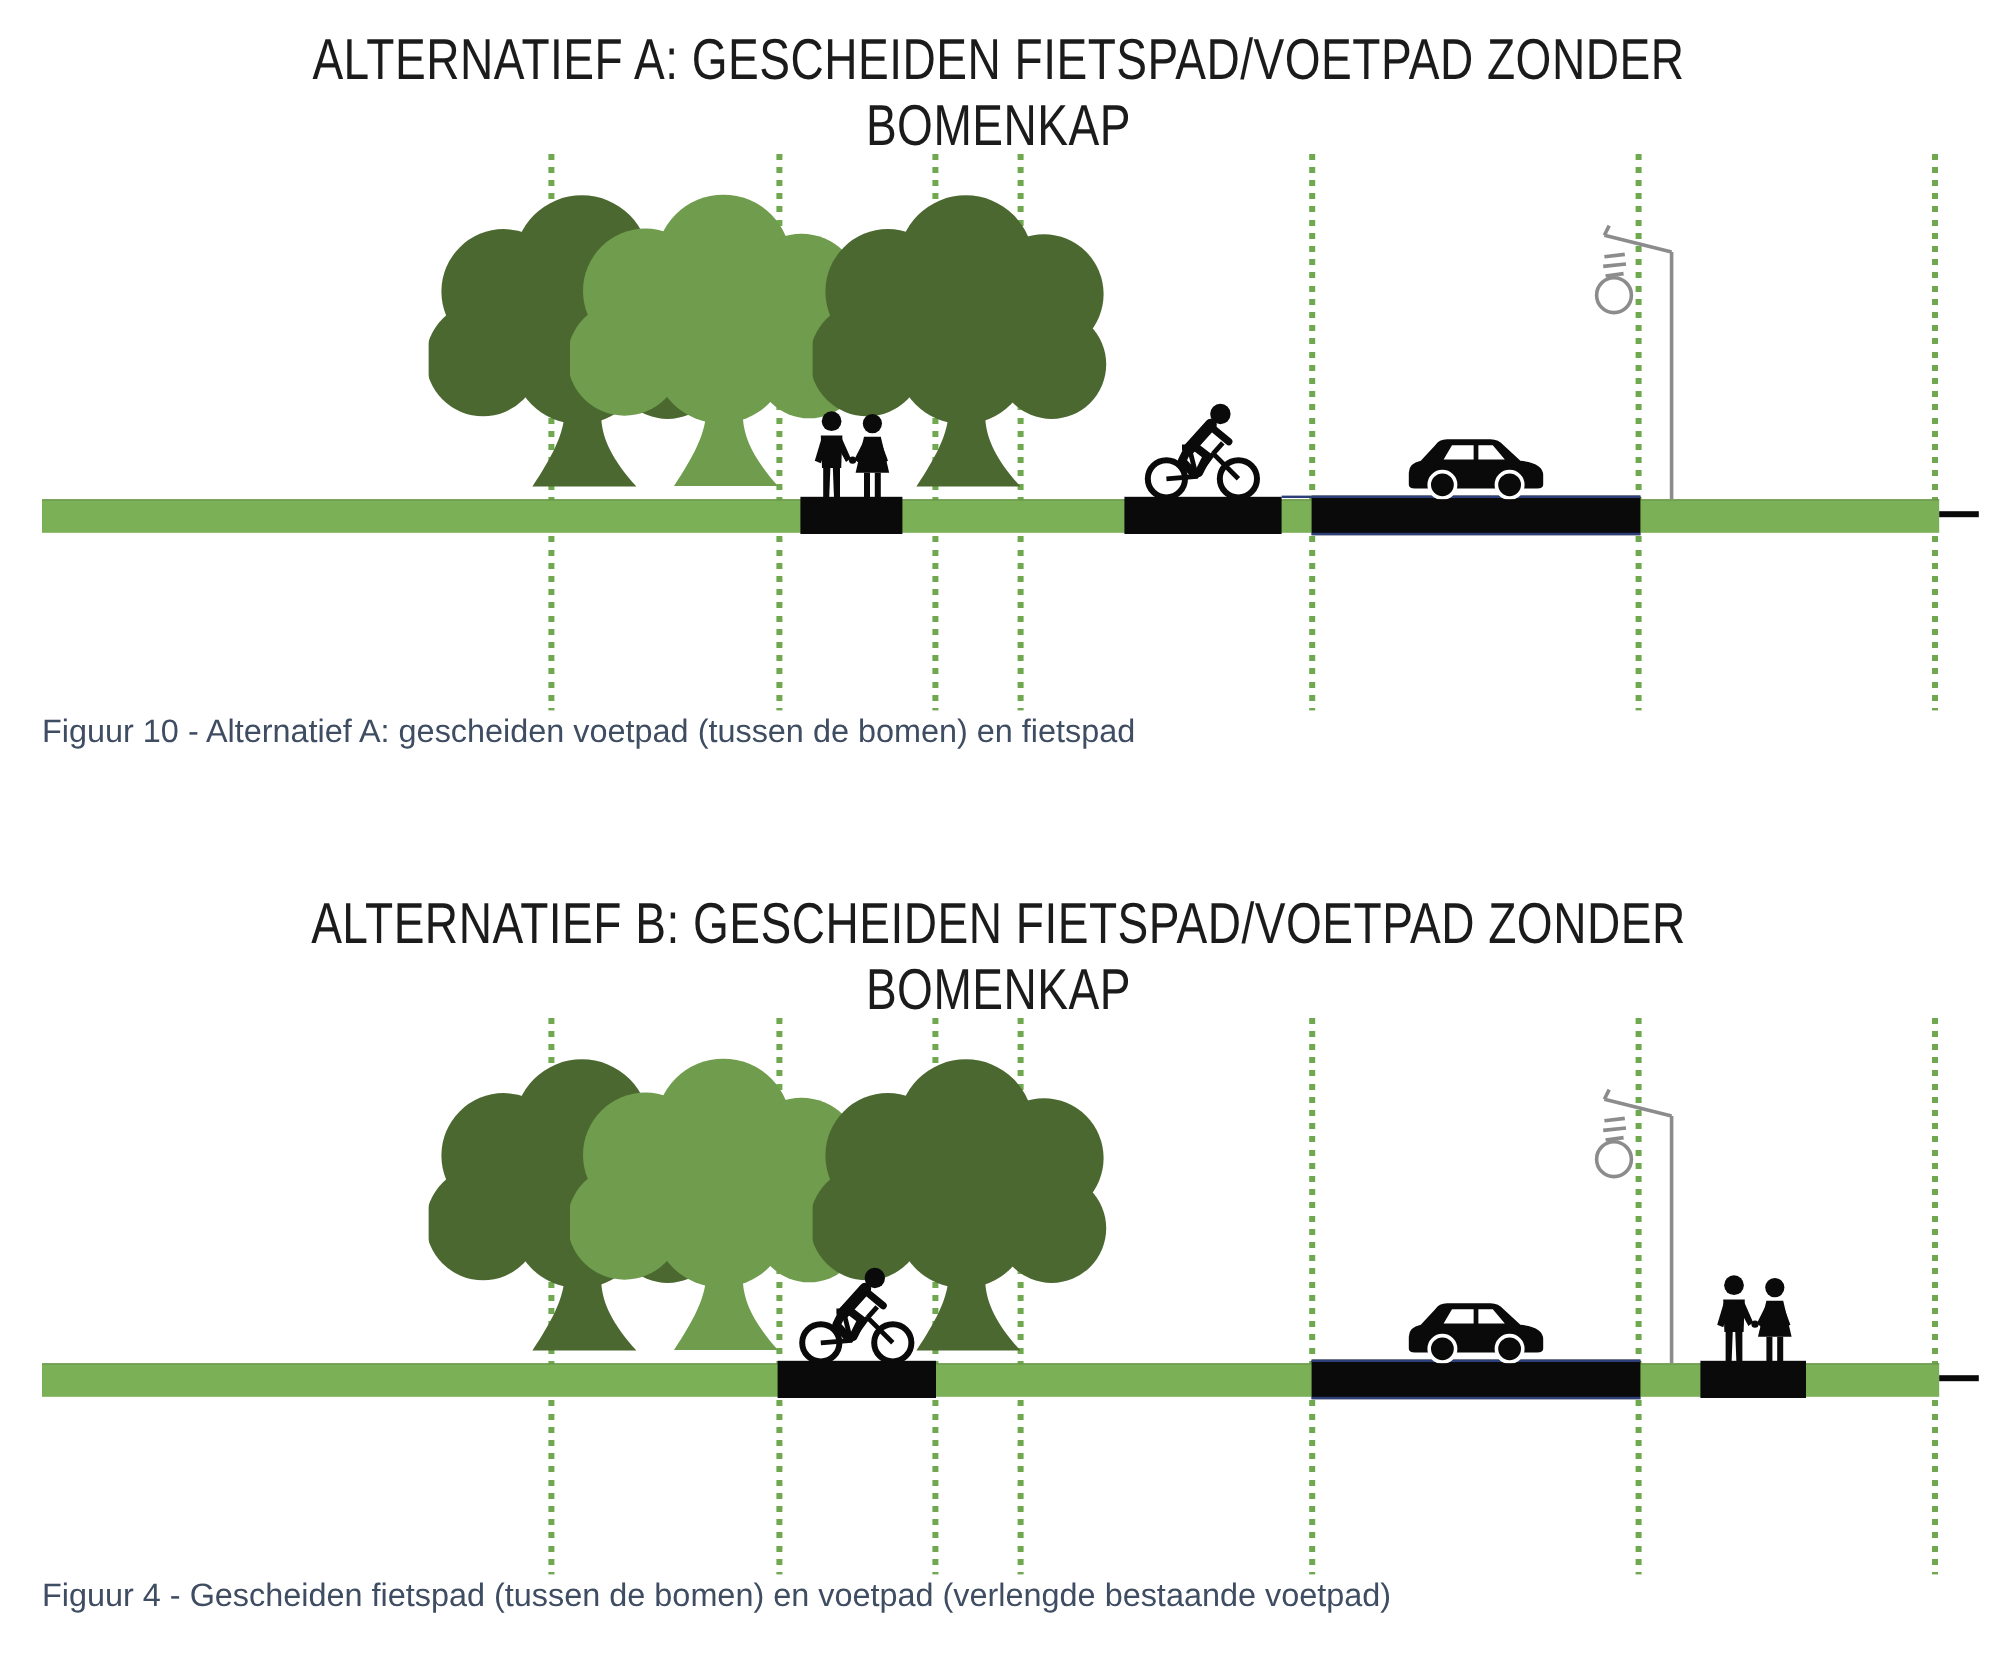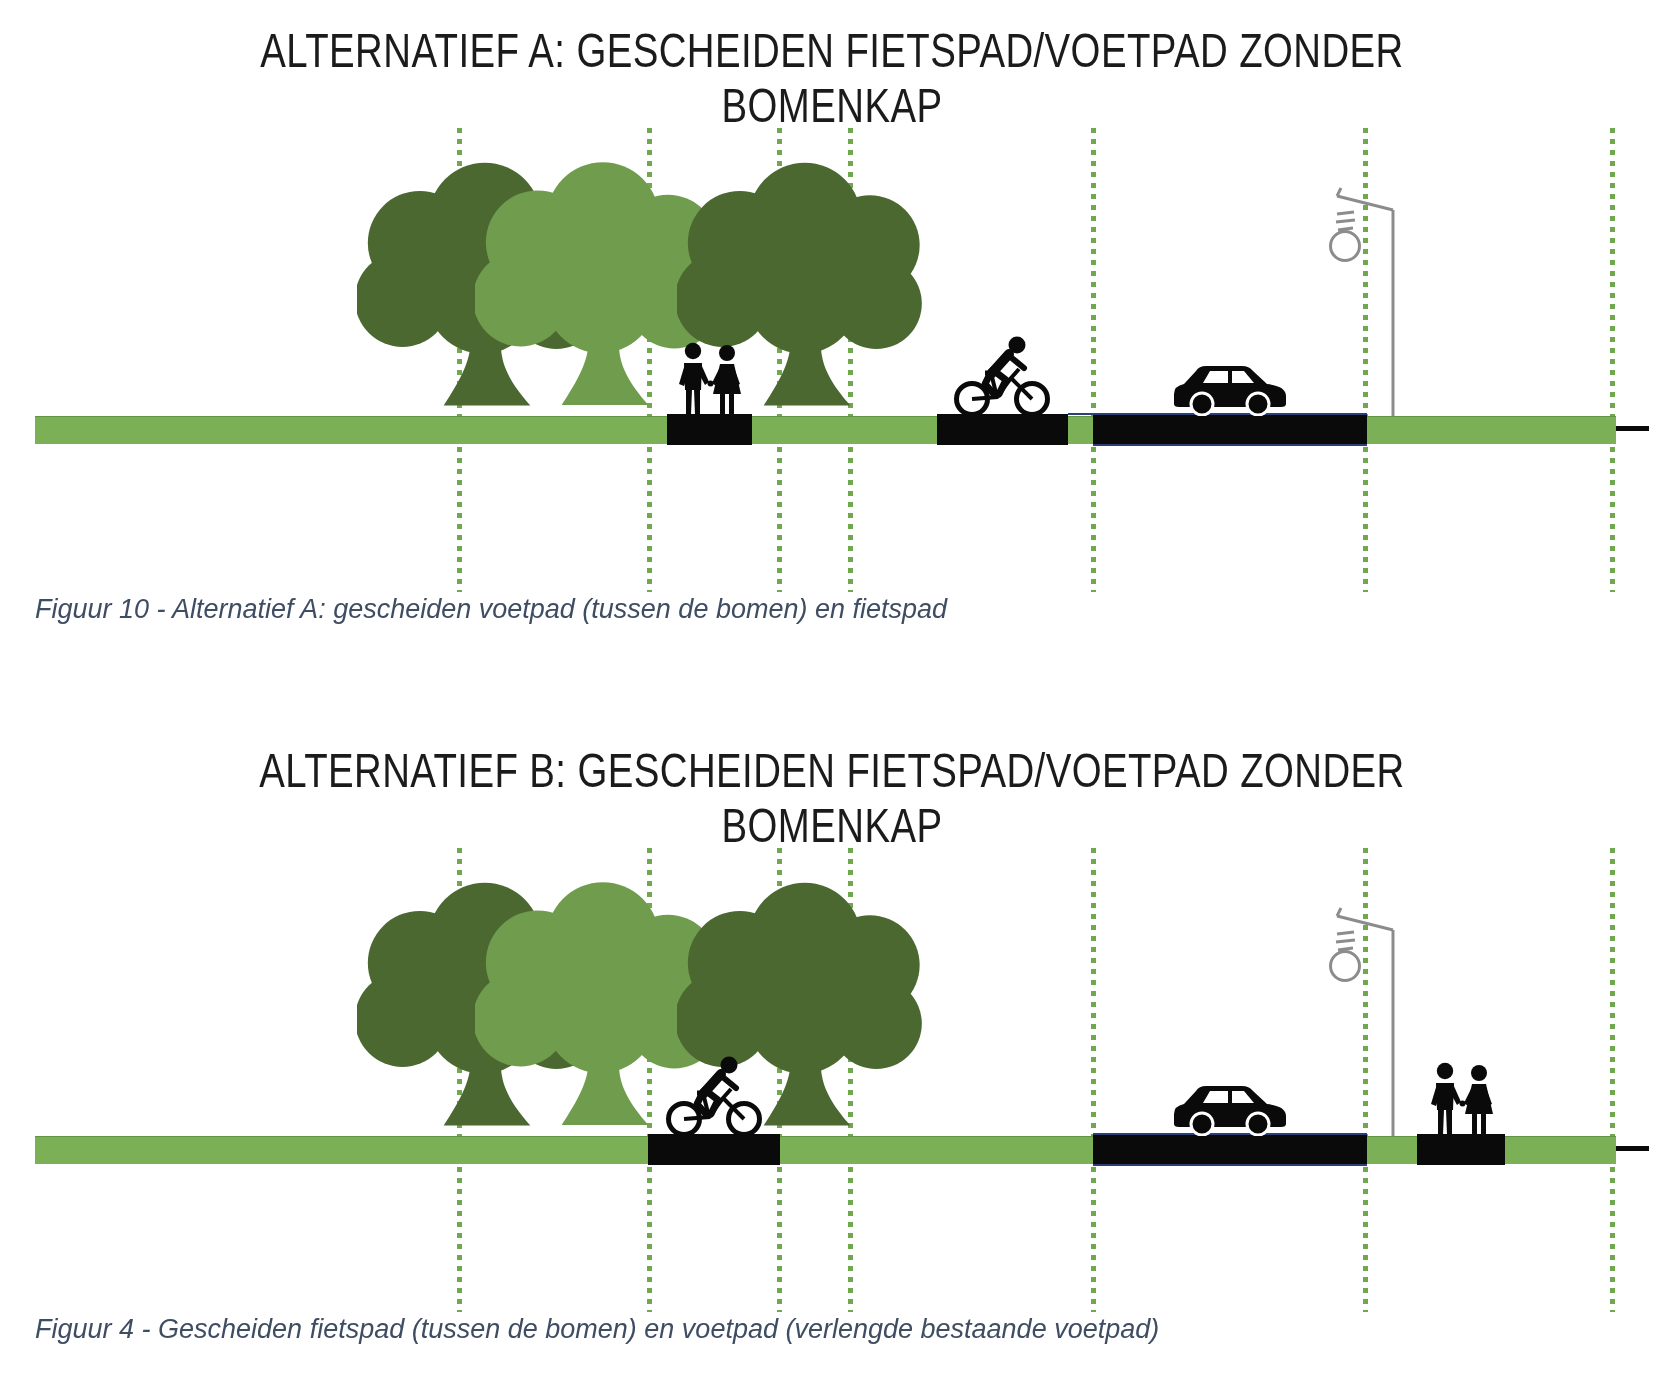--- a/index.html
+++ b/index.html
@@ -9,21 +9,21 @@
   }
   html,body{margin:0;padding:0;background:var(--bg);}
   .page{position:relative;width:1664px;height:1380px;background:var(--bg);
         font-family:"Liberation Sans", sans-serif;overflow:hidden;}
   .fig{--oy:0px;}
   .figB{--oy:720px;}
   .title{position:absolute;left:0;right:0;top:calc(23px + var(--oy));margin:0;
          text-align:center;font-size:48px;font-weight:400;line-height:1.15;
          color:var(--title_ink);letter-spacing:.5px;transform:scaleX(.8);}
   .caption{position:absolute;left:35px;top:calc(594px + var(--oy));margin:0;
-           font-style:italic;font-size:27px;color:var(--caption_ink);}
+           font-size:27px;color:var(--caption_ink);}
   .dotline{position:absolute;top:calc(128px + var(--oy));height:464px;width:5px;
            background:repeating-linear-gradient(180deg,var(--dots) 0 5px,transparent 5px 11px);
            z-index:1;}
   .tree{position:absolute;z-index:2;}
   .tree.dark{color:var(--tree_dark);}
   .tree.light{color:var(--tree_light);}
   .ground{position:absolute;left:35px;width:1581px;top:calc(416px + var(--oy));height:27px;
           background:var(--ground);border-top:1px solid rgba(60,95,35,.35);z-index:3;}
   .blackpath{position:absolute;top:calc(414px + var(--oy));height:31px;
              background:var(--path_black);z-index:4;}

